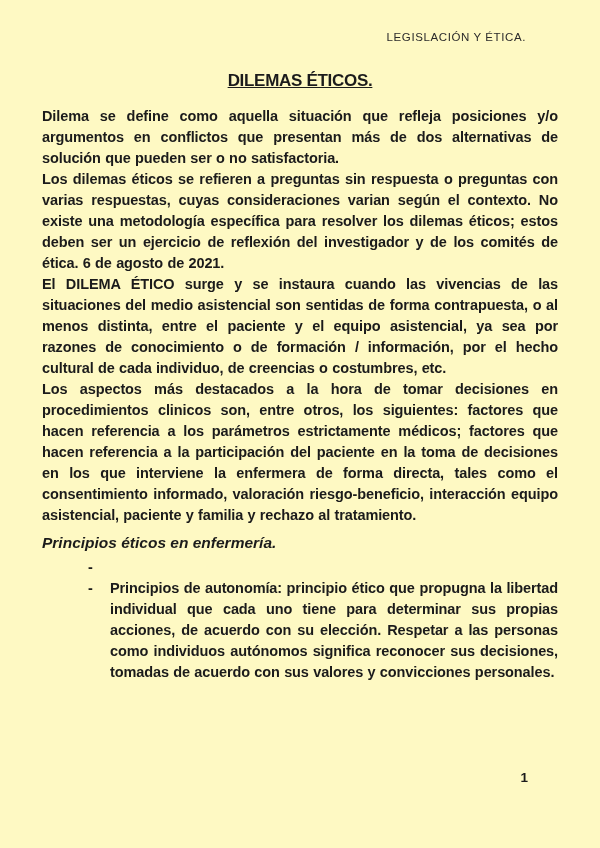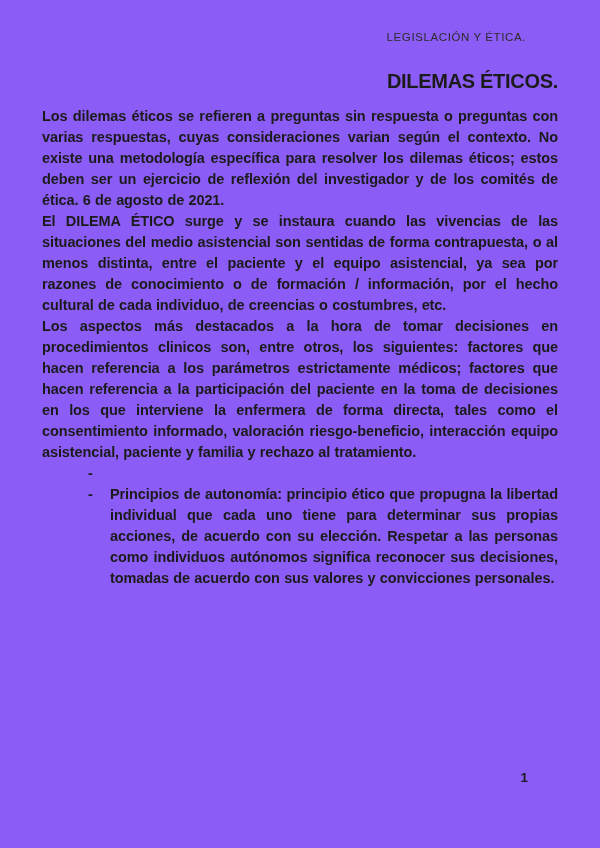--- a/index.html
+++ b/index.html
@@ -4,42 +4,43 @@
 <style>
   html, body {
     margin: 0;
     padding: 0;
     background: #ffffff;
   }
   .page {
     position: relative;
     width: 600px;
     height: 848px;
-    background: #8b5cf6;
+    background: #fef9c3;
     font-family: "Liberation Sans", sans-serif;
     color: #1b1b1b;
     overflow: hidden;
     box-sizing: border-box;
   }
   .running-header {
     position: absolute;
     top: 31px;
     right: 74px;
     font-size: 11.5px;
     font-weight: 400;
     letter-spacing: 0.6px;
     color: #2b2b2b;
   }
   .doc-title {
     margin: 66px 42px 10px 42px;
-    text-align: right;
-    font-size: 20px;
+    text-align: center;
+    font-size: 17px;
     line-height: 30px;
     font-weight: 700;
     letter-spacing: -0.3px;
+    text-decoration: underline;
   }
   .content {
     margin: 0 42px;
   }
   .para {
     margin: 0;
     text-align: justify;
     font-size: 14.5px;
     font-weight: 700;
     line-height: 21px;
@@ -93,27 +94,29 @@
 <body>
 
 <div class="page">
 
   <div class="running-header">LEGISLACIÓN Y ÉTICA.</div>
 
   <h1 class="doc-title">DILEMAS ÉTICOS.</h1>
 
   <div class="content">
 
+    <p class="para">Dilema se define como aquella situación que refleja posiciones y/o argumentos en conflictos que presentan más de dos alternativas de solución que pueden ser o no satisfactoria.</p>
 
     <p class="para">Los dilemas éticos se refieren a preguntas sin respuesta o preguntas con varias respuestas, cuyas consideraciones varian según el contexto. No existe una metodología específica para resolver los dilemas éticos; estos deben ser un ejercicio de reflexión del investigador y de los comités de ética. 6 de agosto de 2021.</p>
 
     <p class="para">El DILEMA ÉTICO surge y se instaura cuando las vivencias de las situaciones del medio asistencial son sentidas de forma contrapuesta, o al menos distinta, entre el paciente y el equipo asistencial, ya sea por razones de conocimiento o de formación / información, por el hecho cultural de cada individuo, de creencias o costumbres, etc.</p>
 
     <p class="para">Los aspectos más destacados a la hora de tomar decisiones en procedimientos clinicos son, entre otros, los siguientes: factores que hacen referencia a los parámetros estrictamente médicos; factores que hacen referencia a la participación del paciente en la toma de decisiones en los que interviene la enfermera de forma directa, tales como el consentimiento informado, valoración riesgo-beneficio, interacción equipo asistencial, paciente y familia y rechazo al tratamiento.</p>
 
+    <h2 class="section-heading">Principios éticos en enfermería.</h2>
 
     <ul class="bullet-list">
       <li class="bullet-item">
         <span class="bullet-marker">-</span>
       </li>
       <li class="bullet-item">
         <span class="bullet-marker">-</span>
         <span class="bullet-text">Principios de autonomía: principio ético que propugna la libertad individual que cada uno tiene para determinar sus propias acciones, de acuerdo con su elección. Respetar a las personas como individuos autónomos significa reconocer sus decisiones, tomadas de acuerdo con sus valores y convicciones personales.</span>
       </li>
     </ul>

